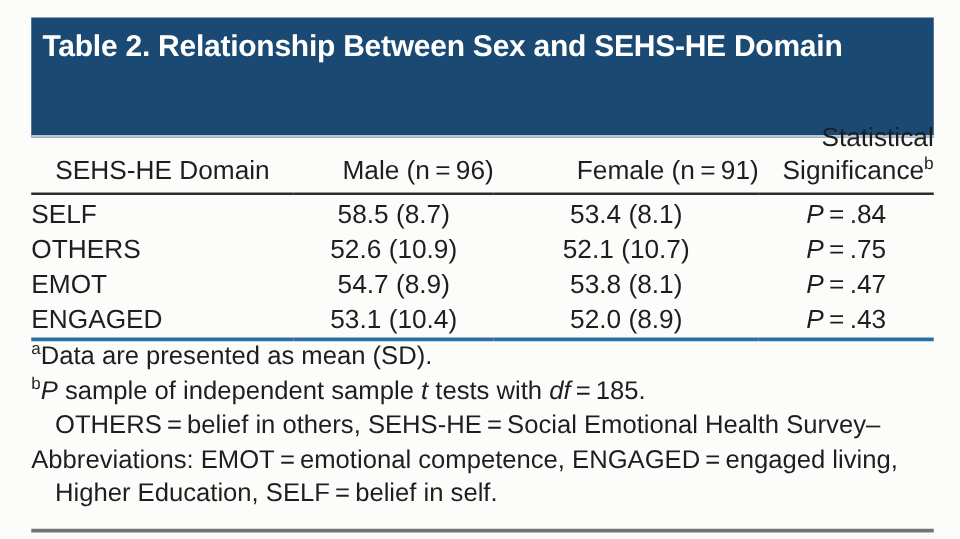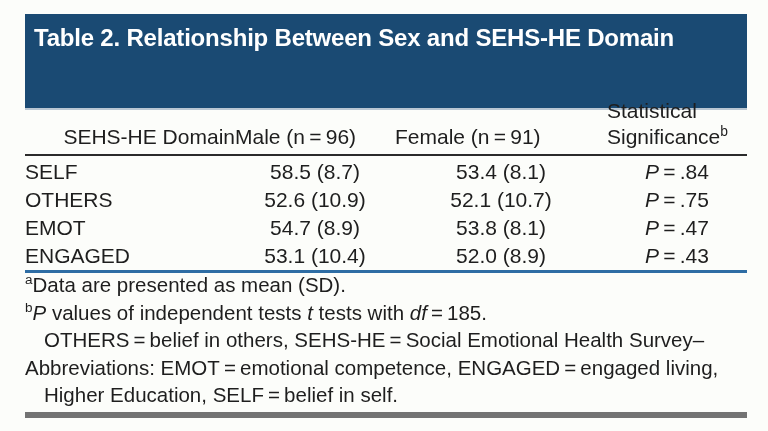--- a/index.html
+++ b/index.html
@@ -31,39 +31,39 @@
   
   .table-wrap { position: absolute; left: 25px; top: 94px; width: 722px; }
   table { width: 100%; border-collapse: collapse; table-layout: fixed; font-size: 21px; }
   col.c1 { width: 210px; } col.c2 { width: 160px; }
   col.c3 { width: 212px; } col.c4 { width: 140px; }
   thead th {
     font-weight: normal; vertical-align: bottom;
     height: 56px; padding: 0 0 4px 0;
     border-bottom: 2px solid #2b2b2b;
   }
-  th.left { text-align: right; }
-  th.center { text-align: left; }
+  th.left { text-align: center; }
+  th.center { text-align: right; }
   .hdr-line { line-height: 26px; }
   tbody td {
     height: 28px; line-height: 28px; padding: 0;
     white-space: nowrap; overflow: visible;
   }
   tbody tr:first-child td { padding-top: 2px; }
   tbody tr:last-child td { border-bottom: 3px solid #2e6da4; margin-top: 32px; }
   td.left { text-align: left; }
   td.center { text-align: center; }
   i { font-style: italic; }
 
   
   .footnotes {
     position: absolute; left: 25px; top: 271px; width: 722px;
     font-size: 20.5px; line-height: 27.5px;
-    border-bottom: 6px solid #737373;
-    padding-bottom: 3px;
+    border-bottom: 3px solid #737373;
+    padding-bottom: 14px;
   }
   .fn-line { white-space: nowrap; }
   .fn-line.indent { padding-left: 19px; }
 </style>
 </head>
 <body>
 
 <div class="page">
 
   <div class="banner">
@@ -119,19 +119,19 @@
           <td class="center">53.1 (10.4)</td>
           <td class="center">52.0 (8.9)</td>
           <td class="center"><i>P</i><span> = .43</span></td>
         </tr>
       </tbody>
     </table>
   </div>
 
   <div class="footnotes">
     <div class="fn-line"><sup>a</sup><span>Data are presented as mean (SD).</span></div>
-    <div class="fn-line"><sup>b</sup><i>P</i><span> values of independent tests </span><i>t</i><span> tests with </span><i>df</i><span> = 185.</span></div>
+    <div class="fn-line"><sup>b</sup><i>P</i><span> sample of independent sample </span><i>t</i><span> tests with </span><i>df</i><span> = 185.</span></div>
     <div class="fn-line indent"><span>OTHERS = belief in others, SEHS-HE = Social Emotional Health Survey–</span></div>
     <div class="fn-line"><span>Abbreviations: EMOT = emotional competence, ENGAGED = engaged living,</span></div>
     <div class="fn-line indent"><span>Higher Education, SELF = belief in self.</span></div>
   </div>
 
 </div>
 
 </body></html>

